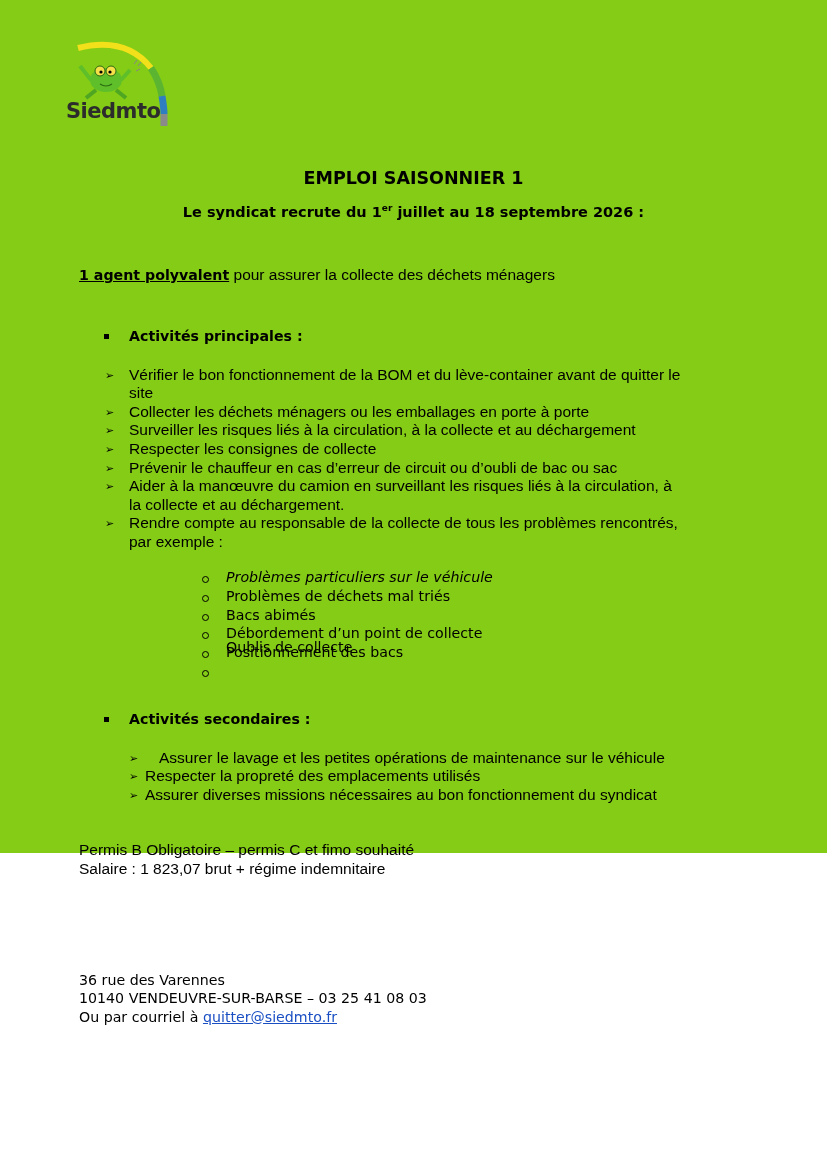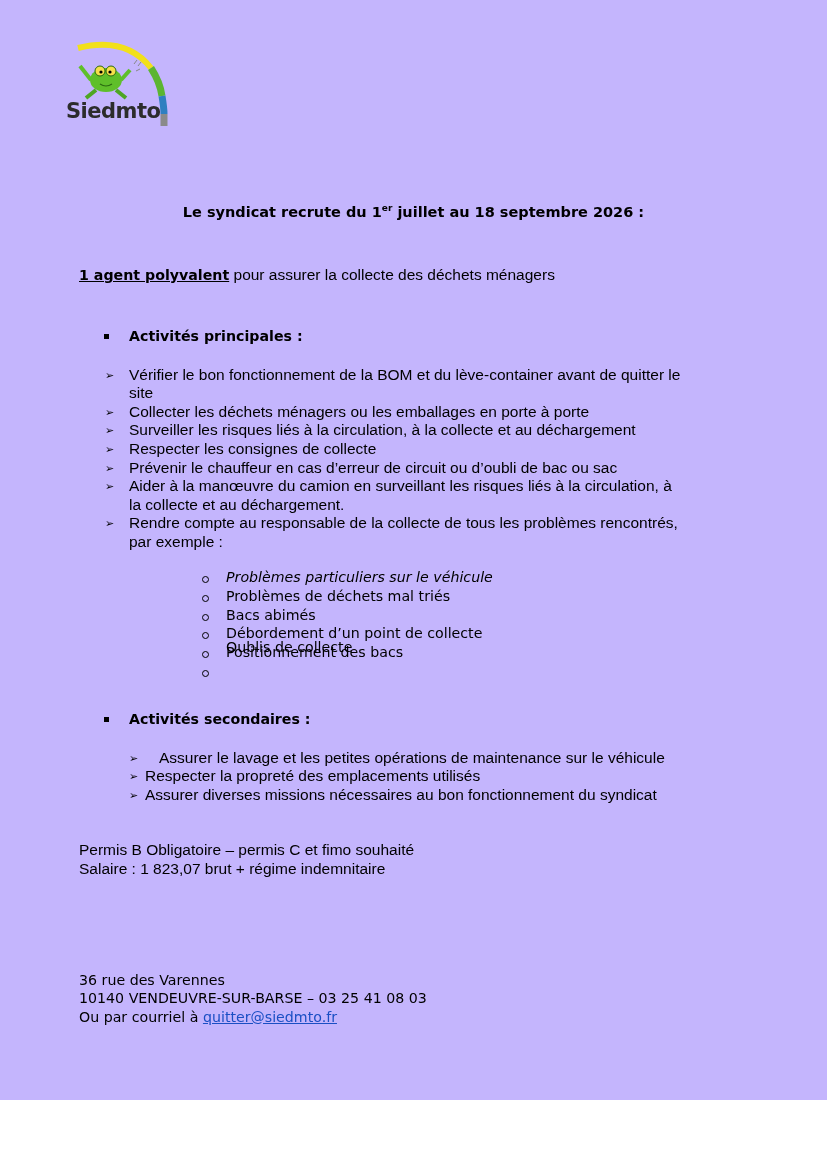--- a/index.html
+++ b/index.html
@@ -1,18 +1,18 @@
 <!DOCTYPE html>
 <html><head>
 <meta charset="utf-8">
 <style>
   html, body { margin: 0; padding: 0; background: #ffffff; }
   body { width: 827px; height: 1169px; position: relative; overflow: hidden;
          font-family: "DejaVu Sans", sans-serif; color: #000; }
-  .page { position: absolute; left: 0; top: 0; width: 827px; height: 1100px; background: #c4b5fd; }
+  .page { position: absolute; left: 0; top: 0; width: 827px; height: 853px; background: #84cc16; }
   .abs { position: absolute; white-space: nowrap; }
   .logo { position: absolute; left: 56px; top: 38px; width: 118px; height: 92px; }
   .logo-text { position: absolute; left: 10px; top: 61px; font-family: "DejaVu Sans", sans-serif;
                font-weight: bold; font-size: 21px; color: #2c2c2c; letter-spacing: -0.5px; }
   .title { left: 0; width: 827px; text-align: center; top: 168px; font-size: 17.5px; font-weight: bold; }
   .subtitle { left: 0; width: 827px; text-align: center; top: 203px; font-size: 14.5px; font-weight: bold; }
   .subtitle sup { font-size: 9px; vertical-align: 6px; }
   .txt { font-family: "Liberation Sans", sans-serif; font-size: 15.5px; }
   .verd { font-family: "DejaVu Sans", sans-serif; font-size: 14.2px; }
   .u { text-decoration: underline; font-weight: bold; }
@@ -41,20 +41,21 @@
       <path d="M 35 42 L 24 28" stroke="#5fbf2a" stroke-width="4" fill="none"></path>
       <path d="M 65 42 L 74 32" stroke="#5fbf2a" stroke-width="4" fill="none"></path>
       <path d="M 40 52 L 30 60" stroke="#4ea622" stroke-width="4" fill="none"></path>
       <path d="M 60 52 L 70 60" stroke="#4ea622" stroke-width="4" fill="none"></path>
       <path d="M 44 46 Q 50 50 56 46" stroke="#2a6a10" stroke-width="1.2" fill="none"></path>
       <path d="M 78 26 l 3 -4 M 82 28 l 3 -4 M 80 33 l 4 -2" stroke="#888" stroke-width="1" fill="none"></path>
     </svg>
     <div class="logo-text">Siedmto</div>
   </div>
 
+  <div class="abs title">EMPLOI SAISONNIER 1</div>
   <div class="abs subtitle"><span>Le syndicat recrute du 1</span><sup>er</sup><span> juillet au 18 septembre 2026 :</span></div>
 
   <div class="abs txt" style="left:79px; top:266px;"><span class="u verd" style="font-size:14.2px;">1 agent polyvalent</span><span> pour assurer la collecte des déchets ménagers</span></div>
 
   <span class="abs sq" style="left:104px; top:334px;"></span>
   <div class="abs verd b" style="left:129px; top:328px;">Activités principales :</div>
 
   <div>
     <span class="abs arrow" style="left:105px; top:369px;">➢</span>
     <div class="abs txt" style="left:129px; top:366px;">Vérifier le bon fonctionnement de la BOM et du lève-container avant de quitter le</div>

